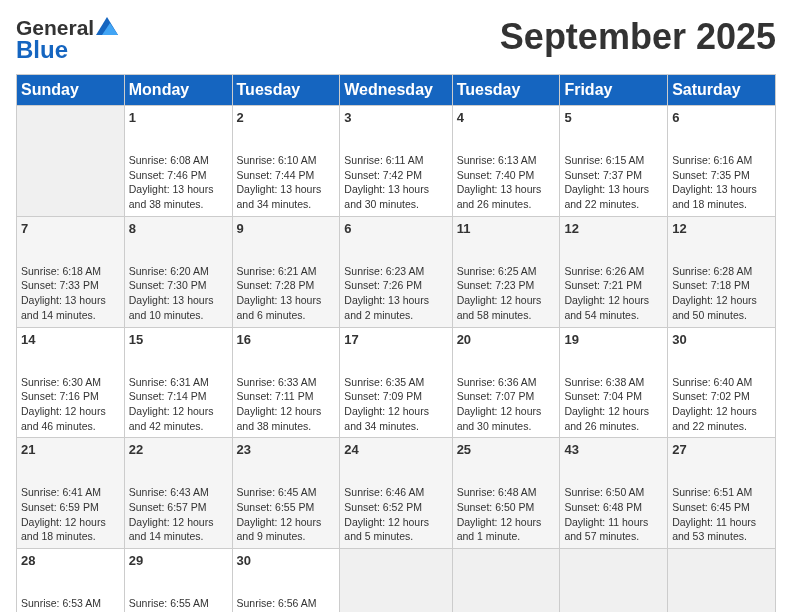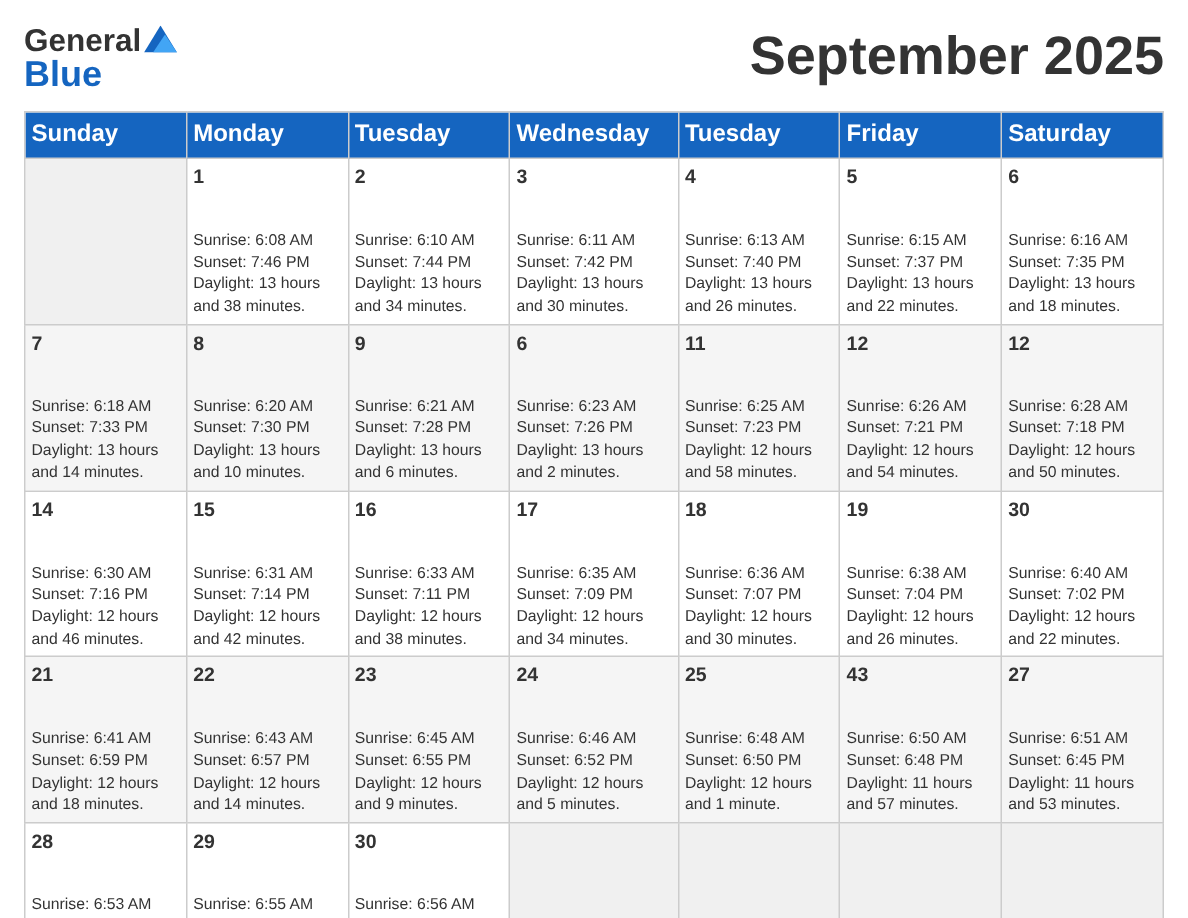--- a/index.html
+++ b/index.html
@@ -183,21 +183,21 @@
         </td>
         <td>
           <div class="day-number">16</div>
           <div class="day-info">Sunrise: 6:33 AM<br>Sunset: 7:11 PM<br>Daylight: 12 hours<br>and 38 minutes.</div>
         </td>
         <td>
           <div class="day-number">17</div>
           <div class="day-info">Sunrise: 6:35 AM<br>Sunset: 7:09 PM<br>Daylight: 12 hours<br>and 34 minutes.</div>
         </td>
         <td>
-          <div class="day-number">18</div>
+          <div class="day-number">20</div>
           <div class="day-info">Sunrise: 6:36 AM<br>Sunset: 7:07 PM<br>Daylight: 12 hours<br>and 30 minutes.</div>
         </td>
         <td>
           <div class="day-number">19</div>
           <div class="day-info">Sunrise: 6:38 AM<br>Sunset: 7:04 PM<br>Daylight: 12 hours<br>and 26 minutes.</div>
         </td>
         <td>
           <div class="day-number">30</div>
           <div class="day-info">Sunrise: 6:40 AM<br>Sunset: 7:02 PM<br>Daylight: 12 hours<br>and 22 minutes.</div>
         </td>

